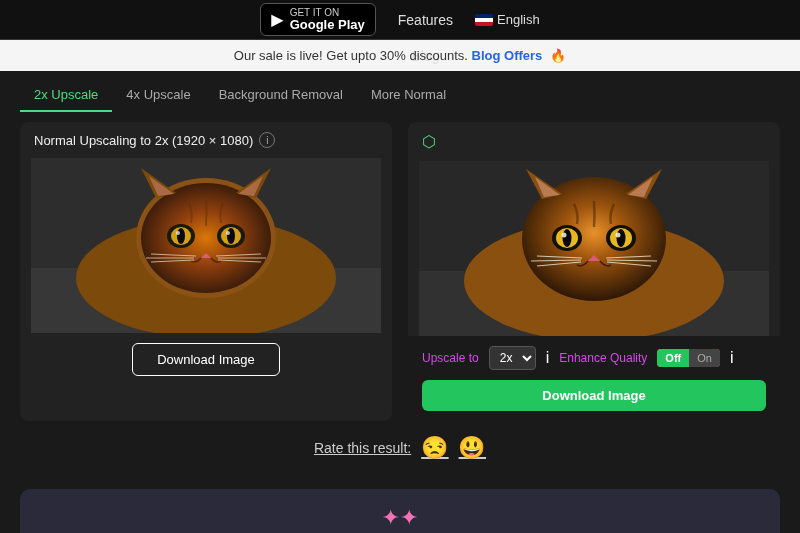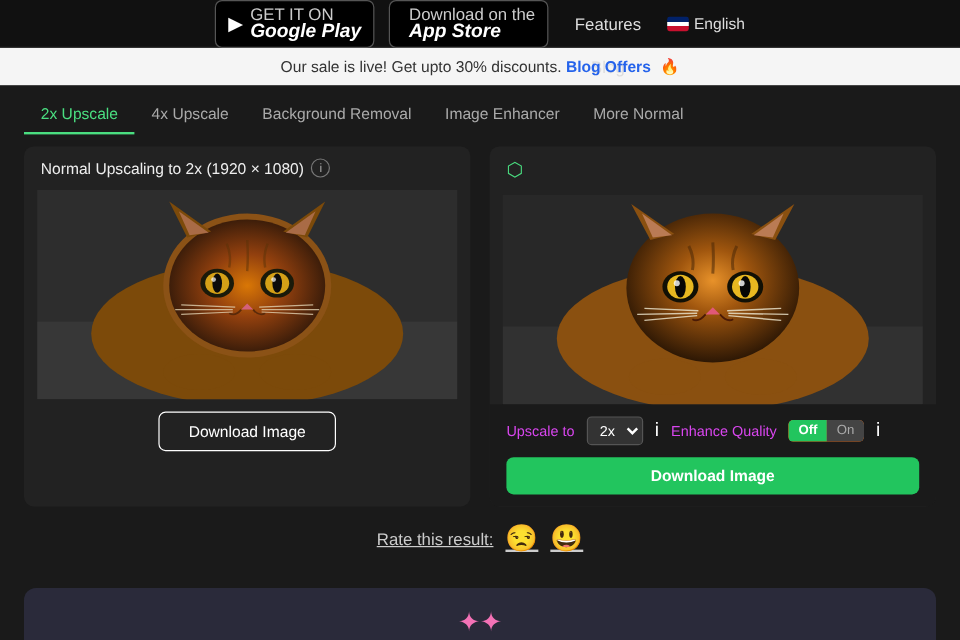--- a/index.html
+++ b/index.html
@@ -32,29 +32,28 @@
       border-radius: 6px;
       padding: 4px 10px;
       color: #fff;
       cursor: pointer;
       text-decoration: none;
     }
     .store-btn .store-icon {
       font-size: 16px;
     }
     .store-btn .store-text-small {
-      font-size: 14px;
+      font-size: 10px;
       color: #ccc;
       line-height: 1;
     }
     .store-btn .store-text-big {
-      font-size: 16px;
+      font-size: 13px;
       font-weight: 600;
       line-height: 1;
-      font-style: italic;
     }
     .store-btn-inner {
       display: flex;
       flex-direction: column;
     }
     .nav-links {
       display: flex;
       align-items: center;
       gap: 20px;
       margin-left: 10px;
@@ -289,27 +288,20 @@
   </style>
 </head>
 <body>
 
 <nav class="navbar">
   <a class="store-btn" href="#">
     <span class="store-icon">▶</span>
     <span class="store-btn-inner">
       <span class="store-text-small">GET IT ON</span>
       <span class="store-text-big">Google Play</span>
-    </span>
-  </a>
-  <a class="store-btn" href="#">
-    <span class="store-icon"></span>
-    <span class="store-btn-inner">
-      <span class="store-text-small">Download on the</span>
-      <span class="store-text-big">App Store</span>
     </span>
   </a>
   <nav class="nav-links">
     <a class="nav-link" href="#">Pricing</a>
     <a class="nav-link" href="#">Features</a>
     <a class="nav-link" href="#">Blog</a>
   </nav>
   <div class="lang-btn">
     <span class="flag-icon"></span>
     <span>English</span>
@@ -321,21 +313,20 @@
   <a href="#">
     <span>Blog Offers</span>
   </a>
   <span class="sale-emoji">🔥</span>
 </div>
 
 <div class="tabs-row">
   <div class="tab-item active">2x Upscale</div>
   <div class="tab-item">4x Upscale</div>
   <div class="tab-item">Background Removal</div>
-  <div class="tab-item">Image Enhancer</div>
   <div class="tab-item">More Normal</div>
 </div>
 
 <div class="main-content">
   <div class="comparison-grid">
 
     <div class="panel">
       <div class="panel-header">
         <span>Normal Upscaling to 2x (1920 × 1080)</span>
         <span class="info-icon">i</span>

